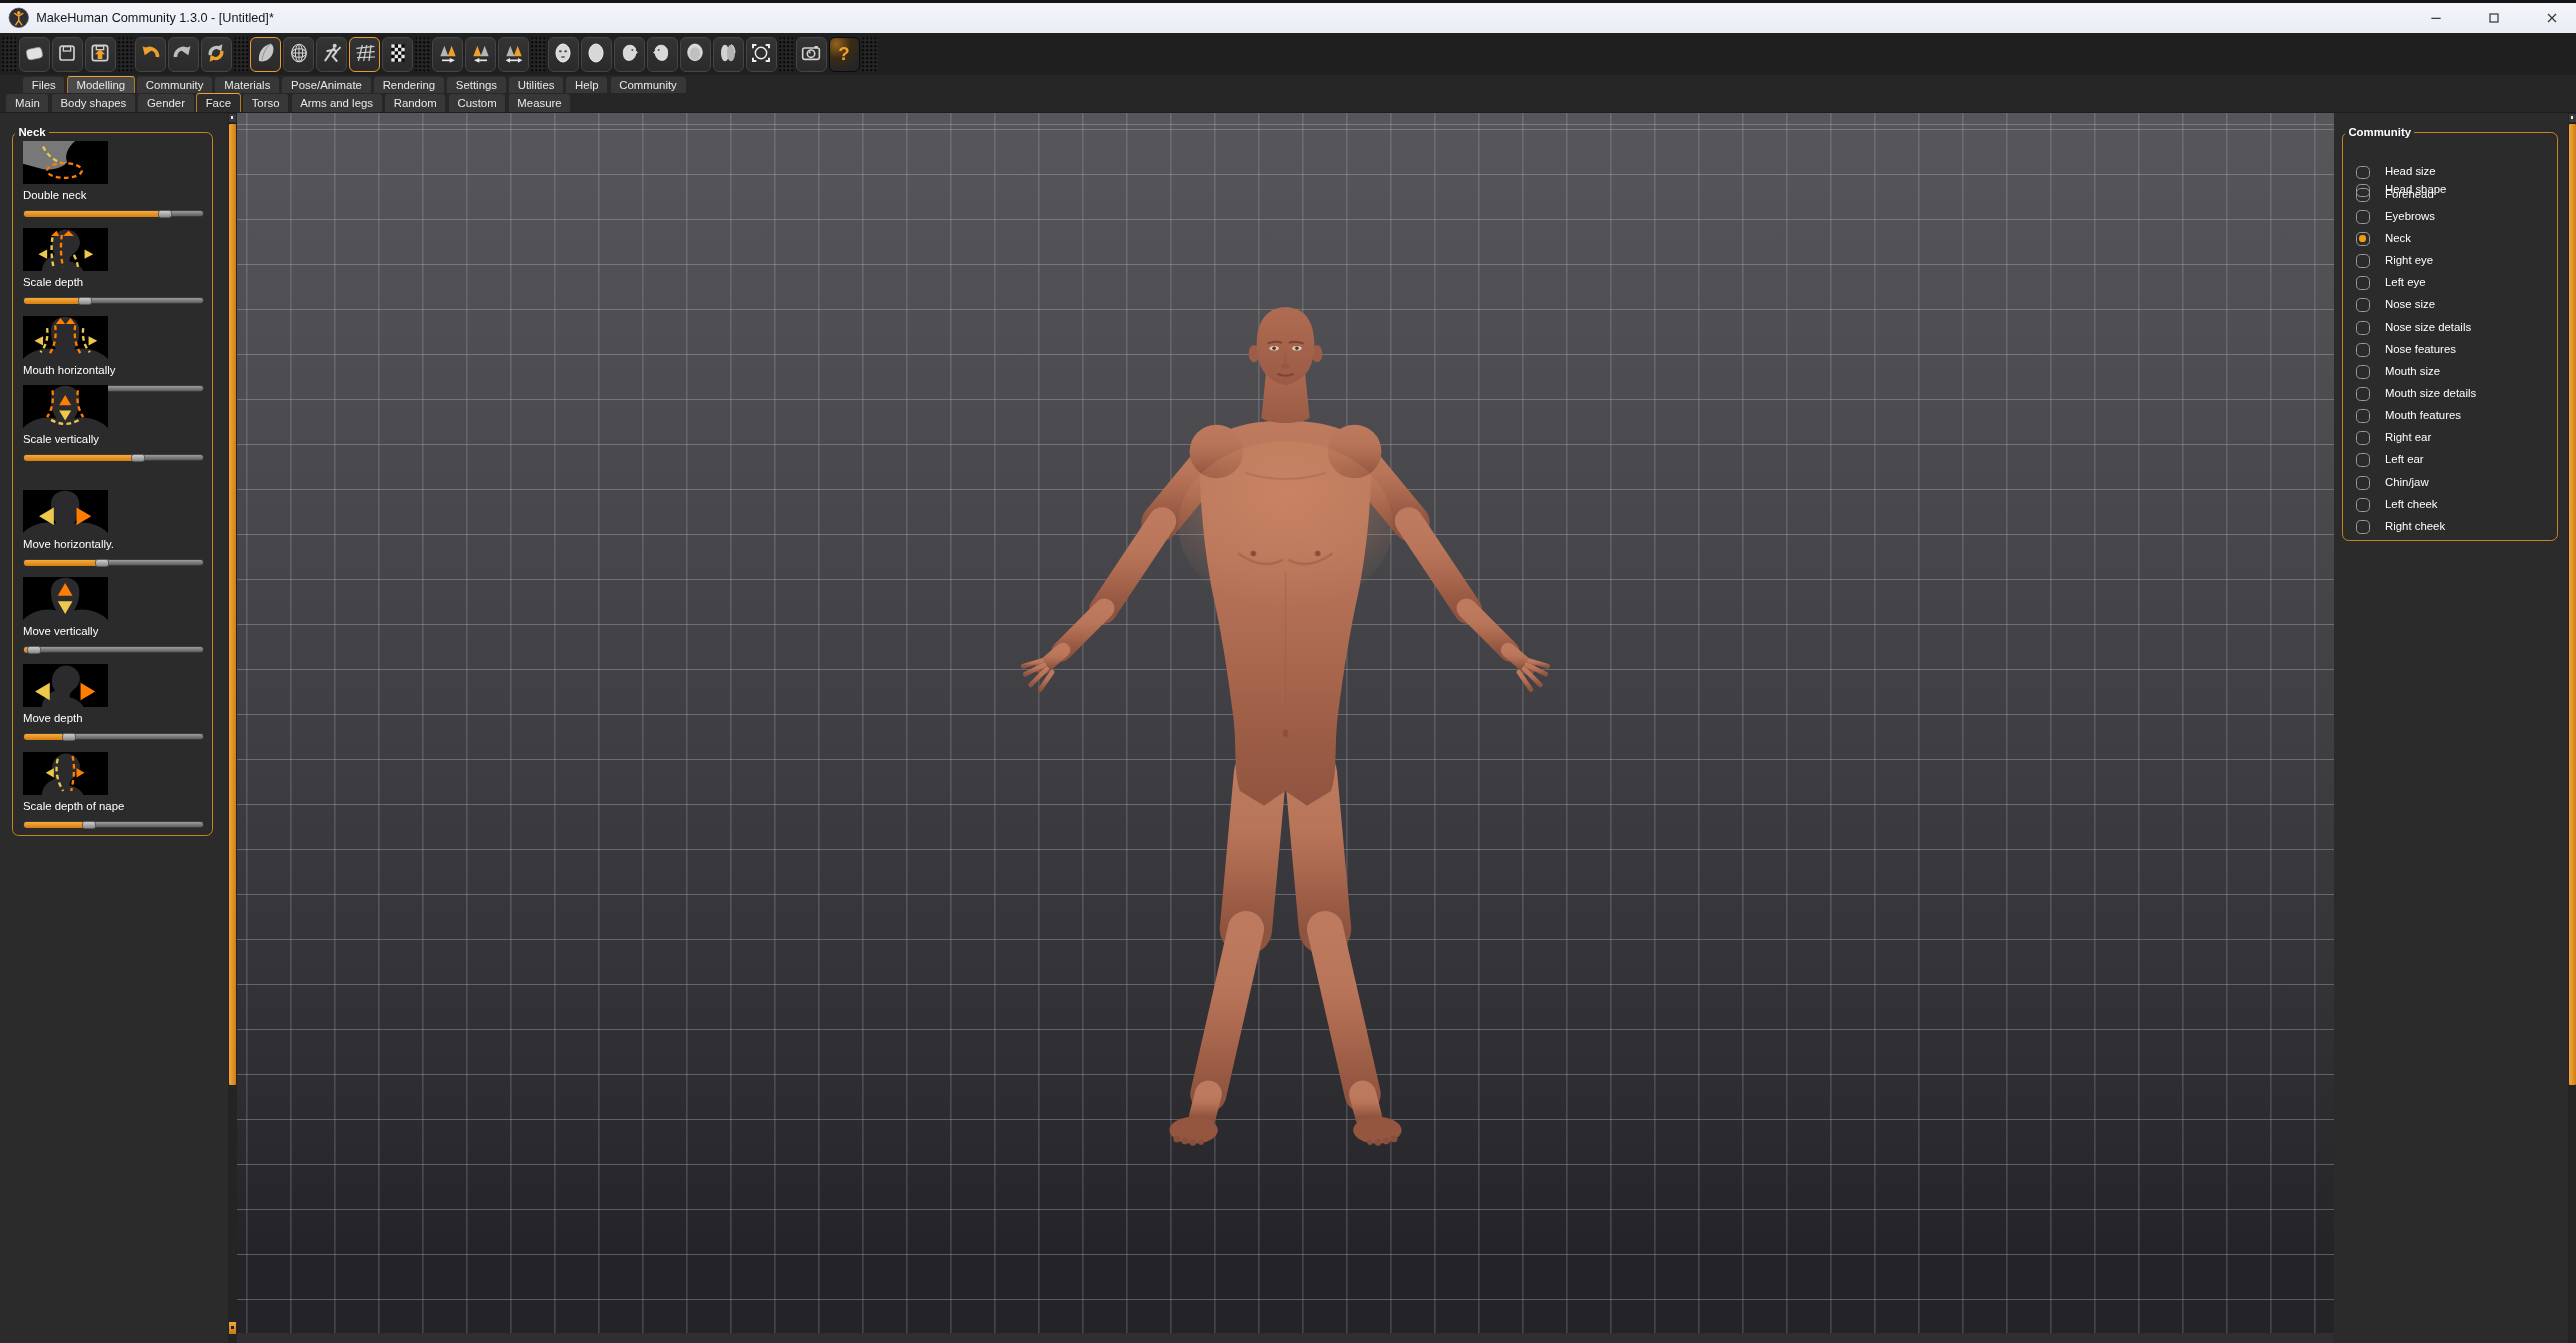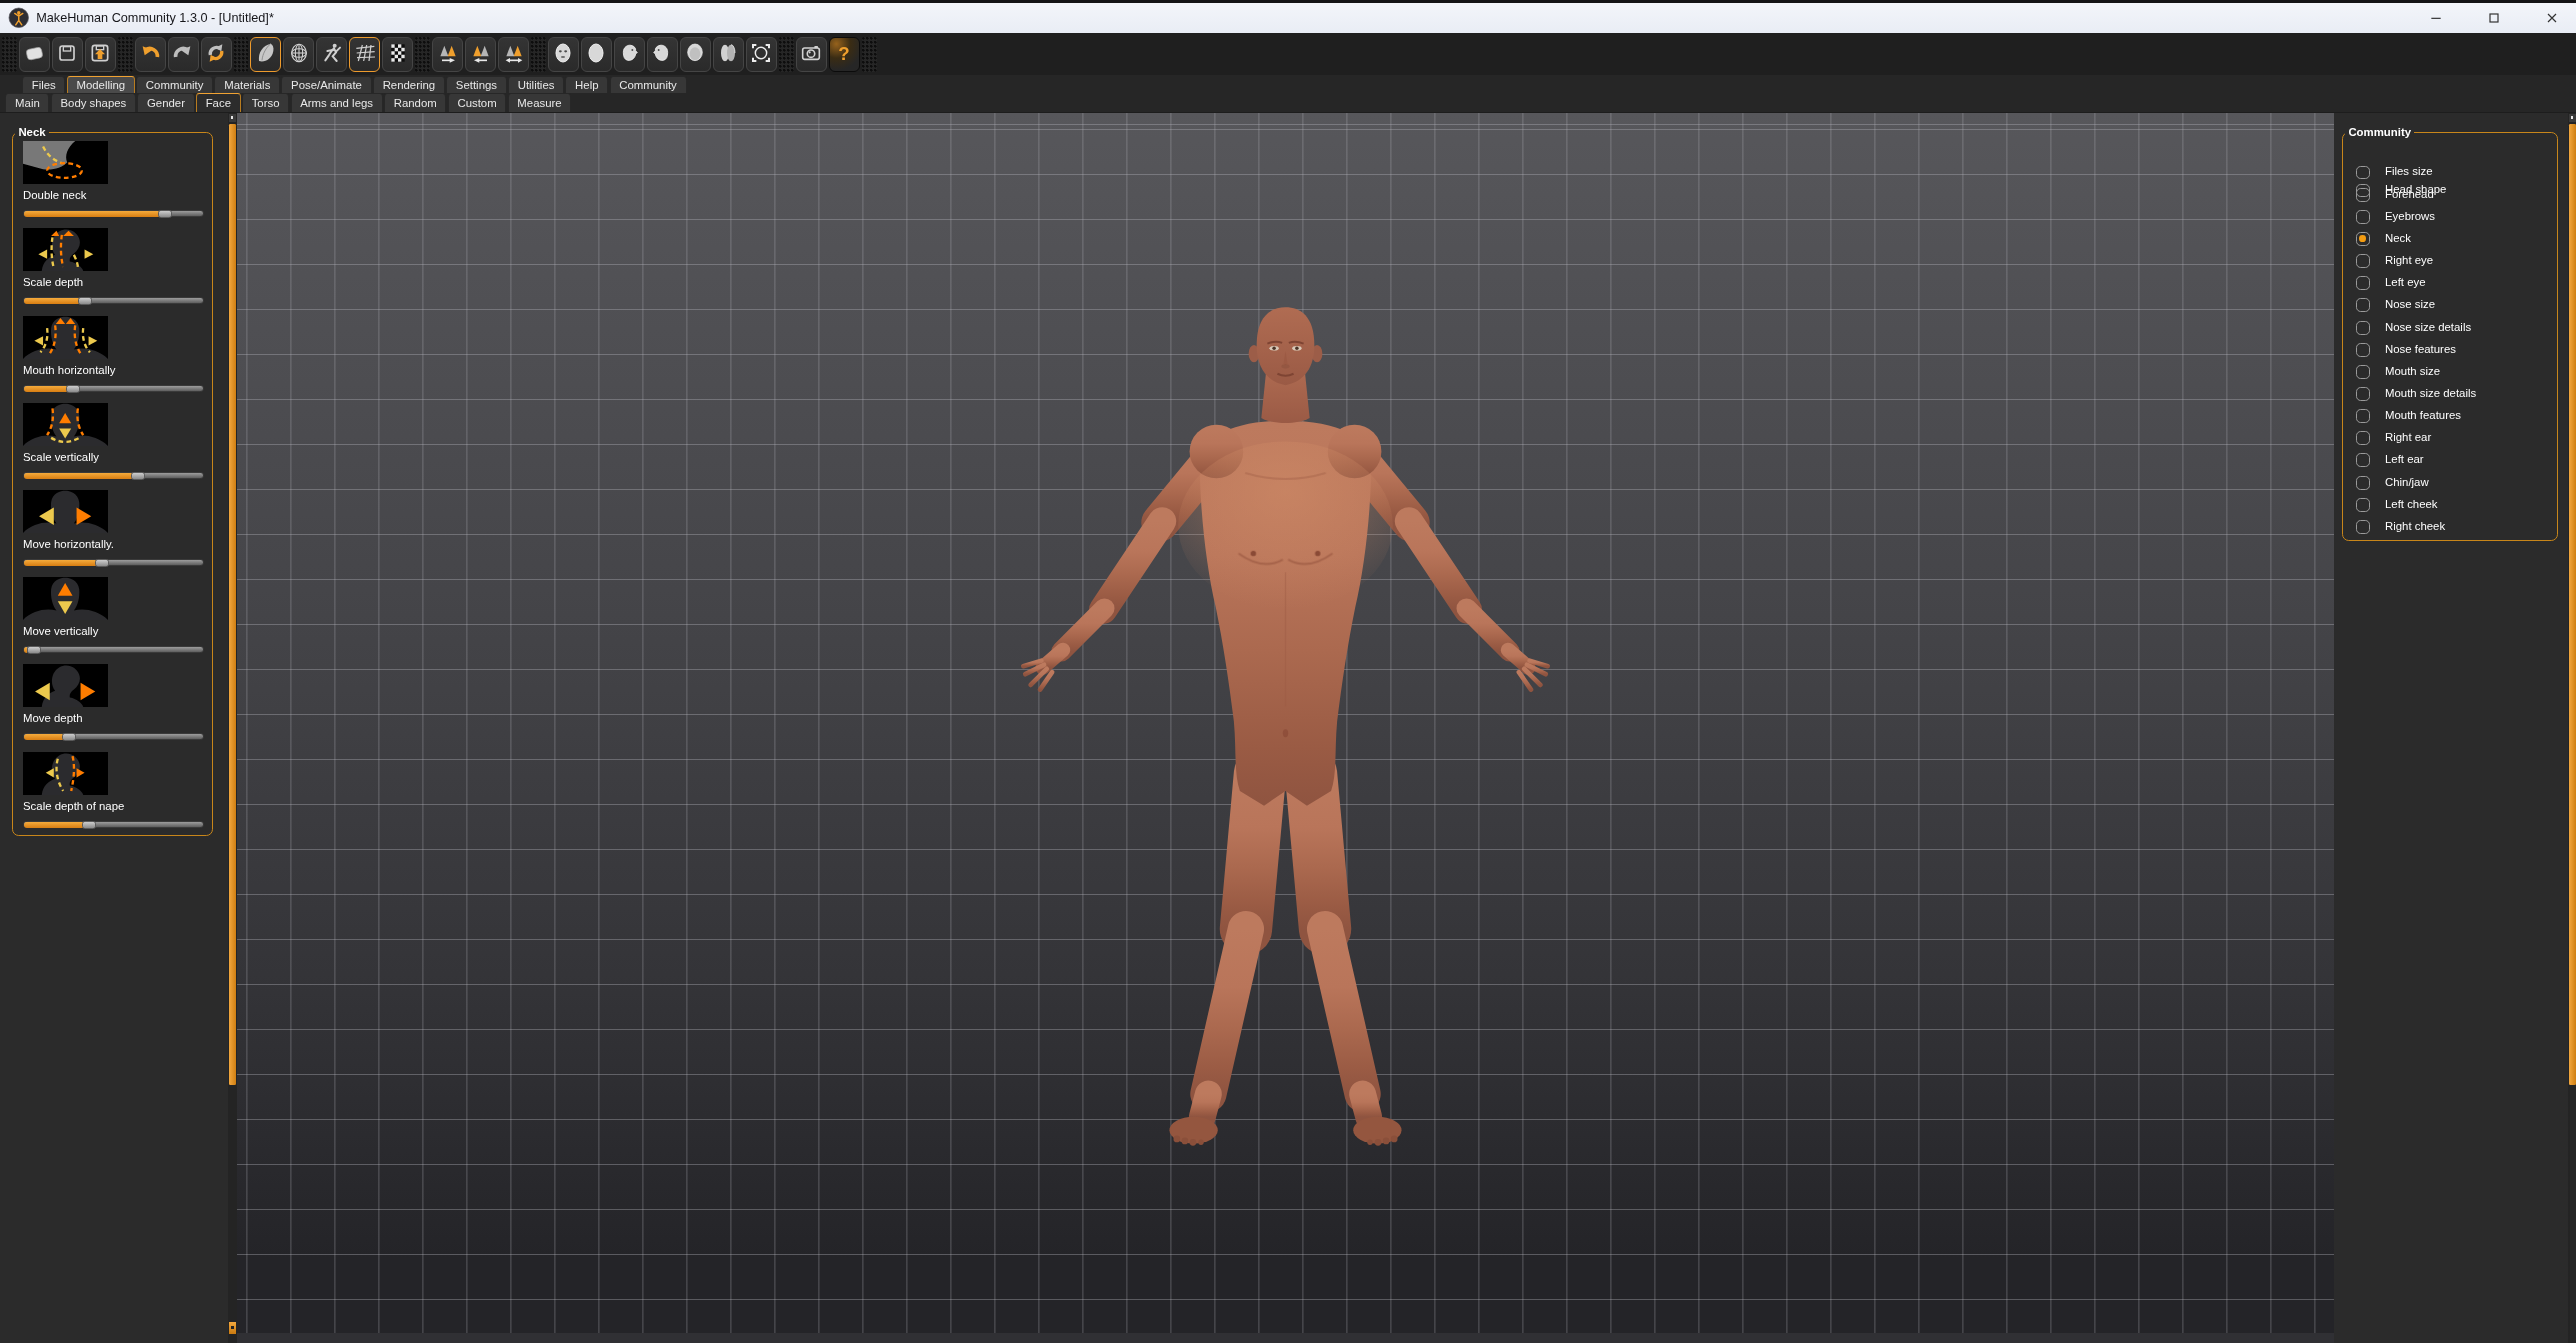--- a/index.html
+++ b/index.html
@@ -403,21 +403,21 @@
                   <path d="M30 30 v14 l-13 -7 Z" fill="#ecc94d"></path>
                   <path d="M98 30 v14 l13 -7 Z" fill="#ecc94d"></path>
                 </svg>
               </div>
               <div class="mod-label">Mouth horizontally</div>
               <div class="slider">
                 <div class="slider-fill" style="width: 45px;"></div>
                 <div class="slider-handle" style="left: 42px;"></div>
               </div>
             </div>
-            <div class="mod-item" style="top: 270px; height: 87px;">
+            <div class="mod-item" style="top: 252px; height: 87px;">
               <div class="mod-thumb">
                 <svg viewBox="0 0 127 64" xmlns="http://www.w3.org/2000/svg">
                   <path d="M0 64 C14 50 34 46 50 50 C44 42 41 30 42 18 C44 4 56 1 63 1 C70 1 82 4 84 18 C85 30 82 42 76 50 C92 46 112 50 127 64 Z" fill="#2b2b2e"></path>
                   <path d="M44 8 C46 22 44 36 36 48" fill="none" stroke="#ff7d00" stroke-width="3.5" stroke-dasharray="7 5"></path>
                   <path d="M82 8 C80 22 82 36 90 48" fill="none" stroke="#ff7d00" stroke-width="3.5" stroke-dasharray="7 5"></path>
                   <path d="M42 52 C56 60 70 60 84 52" fill="none" stroke="#ecc94d" stroke-width="3.5" stroke-dasharray="7 5"></path>
                   <path d="M54 30 h18 l-9 -15 Z" fill="#ff7d00"></path>
                   <path d="M54 38 h18 l-9 15 Z" fill="#ecc94d"></path>
                 </svg>
               </div>
@@ -601,21 +601,21 @@
     <div id="right-panel">
       <div class="groupbox" id="category-groupbox" style="left:8px;top:19px;width:216px;height:409px;">
         <span class="gb-title">Community</span>
         <div id="categories-container">
             <div class="radio-row" style="top: 7.4px; margin-top: 40px;">
               <span class="radio-box"></span>
               <span class="radio-label">Head shape</span>
             </div>
             <div class="radio-row" style="top: 29.5px;">
               <span class="radio-box"></span>
-              <span class="radio-label">Files size</span>
+              <span class="radio-label">Head size</span>
             </div>
             <div class="radio-row" style="top: 52px;">
               <span class="radio-box"></span>
               <span class="radio-label">Forehead</span>
             </div>
             <div class="radio-row" style="top: 74px;">
               <span class="radio-box"></span>
               <span class="radio-label">Eyebrows</span>
             </div>
             <div class="radio-row selected" style="top: 96px;">

